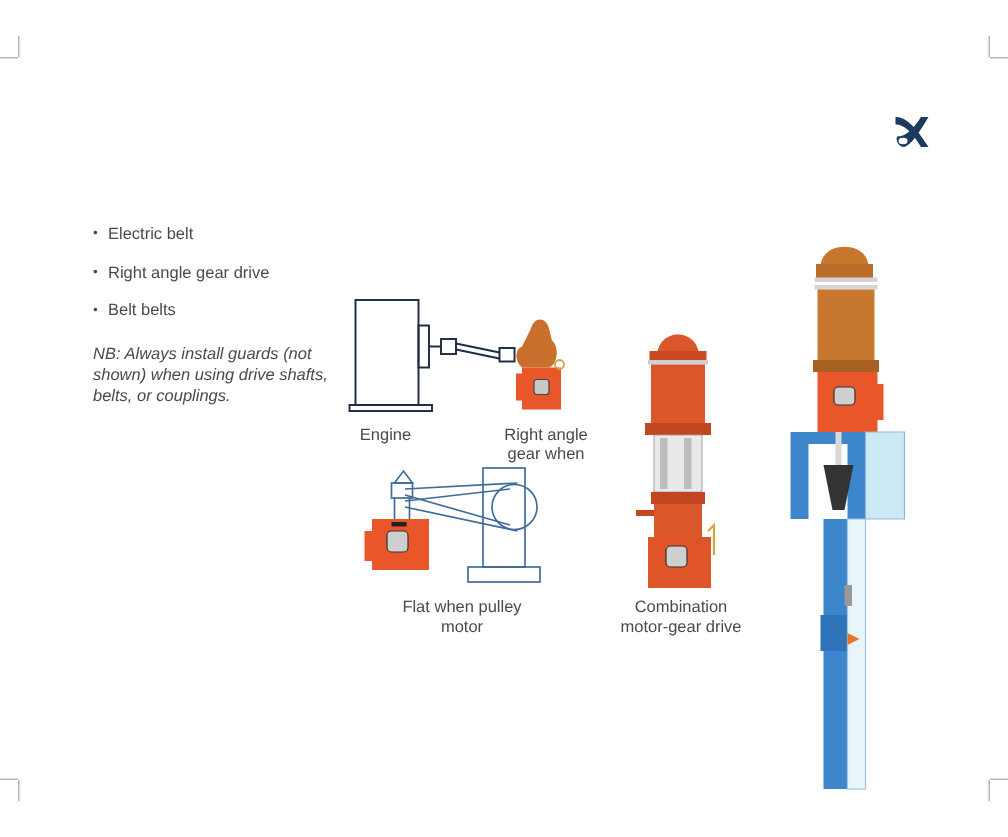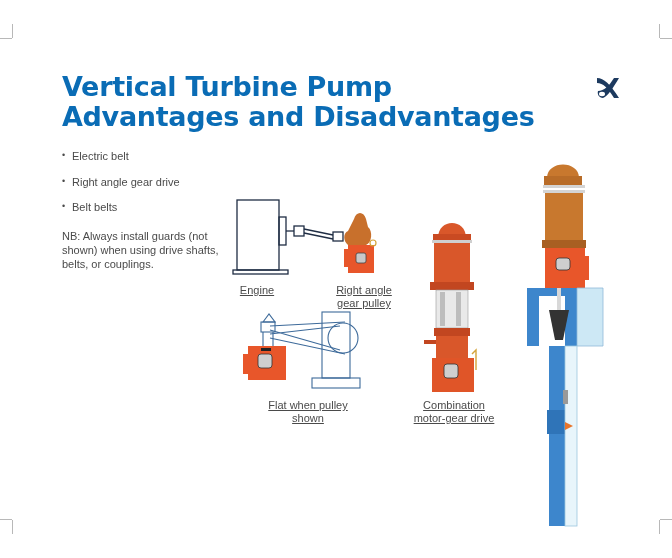--- a/index.html
+++ b/index.html
@@ -3,39 +3,38 @@
 <meta charset="utf-8">
 <style>
   html, body { margin:0; padding:0; background:#ffffff; }
   body { width:672px; height:558px; position:relative; overflow:hidden; font-family:"Liberation Sans", sans-serif; }
   .crop { position:absolute; background:#b8b8b8; }
   .title { position:absolute; left:62px; top:72px; margin:0; color:#0a6cb5; font-family:"DejaVu Sans", sans-serif; font-weight:bold; font-size:27px; line-height:30px; letter-spacing:-0.3px; }
   .logo { position:absolute; left:594px; top:74px; width:28px; height:28px; }
   .bullets { position:absolute; left:62px; top:150px; margin:0; padding:0; list-style:none; color:#4a4a4a; font-size:11px; }
   .bullets li { height:25.5px; display:flex; align-items:flex-start; }
   .bullets .dot { width:10px; font-size:9px; margin-right:0px; }
-  .note { position:absolute; left:62px; top:229px; width:160px; color:#4a4a4a; font-size:11px; line-height:14px; }
-  .cap { position:absolute; color:#4a4a4a; font-size:11px; line-height:13px; text-align:center;text-decoration:underline; }
+  .note { position:absolute; left:62px; top:229px; width:160px; color:#4a4a4a; font-size:11px; line-height:14px;font-style:italic; }
+  .cap { position:absolute; color:#4a4a4a; font-size:11px; line-height:13px; text-align:center; }
   svg { position:absolute; }
 </style>
 </head>
 <body>
 
 <div class="crop" style="left:0;top:38px;width:12px;height:1px;"></div>
 <div class="crop" style="left:12px;top:24px;width:1px;height:14px;"></div>
 <div class="crop" style="left:660px;top:38px;width:12px;height:1px;"></div>
 <div class="crop" style="left:659px;top:24px;width:1px;height:14px;"></div>
 <div class="crop" style="left:0;top:519px;width:12px;height:1px;"></div>
 <div class="crop" style="left:12px;top:520px;width:1px;height:14px;"></div>
 <div class="crop" style="left:660px;top:519px;width:12px;height:1px;"></div>
 <div class="crop" style="left:659px;top:520px;width:1px;height:14px;"></div>
 
 <h1 class="title">
-  <span>Vertical Turbine Pump</span><br>
-  <span>Advantages and Disadvantages</span>
+  <br>
 </h1>
 
 <svg class="logo" viewBox="0 0 28 28">
   <path d="M3 4 C10 4 16 10 25 24 L20 24 C14 14 9 9 3 9 Z" fill="#1d3a5f"></path>
   <path d="M25 4 L20 4 C15 12 10 17 4 17 C3 20 5 24 9 24 C14 22 19 14 25 4 Z" fill="#1d3a5f"></path>
   <ellipse cx="8" cy="20" rx="3" ry="2.2" fill="#ffffff"></ellipse>
 </svg>
 
 <ul class="bullets">
   <li>
@@ -69,21 +68,21 @@
     <path d="M124 24 C126 16 134 16 136 24 L138 32 C143 36 142 48 136 50 L118 50 C113 46 113 38 118 36 Z" fill="#c8702c"></path>
     <rect x="118" y="50" width="26" height="28" fill="#e8562a"></rect>
     <rect x="114" y="54" width="5" height="18" fill="#e8562a"></rect>
     <rect x="126" y="58" width="10" height="10" rx="2" fill="#c8c8c8" stroke="#444" stroke-width="0.8"></rect>
     <circle cx="143" cy="48" r="3" fill="none" stroke="#d4a43a" stroke-width="1.2"></circle>
   </g>
 </svg>
 <div class="cap" style="left:232px;top:284px;width:50px;">Engine</div>
 <div class="cap" style="left:326px;top:284px;width:76px;">
   <span>Right angle</span><br>
-  <span>gear pulley</span>
+  <span>gear when</span>
 </div>
 
 <svg style="left:240px;top:310px;" width="140" height="90" viewBox="0 0 140 90">
   <g fill="none" stroke="#3d6a9a" stroke-width="1.1">
     <path d="M23 12 L29 4 L35 12 Z"></path>
     <rect x="21" y="12" width="14" height="10"></rect>
     <path d="M23 22 L23 38 M33 22 L33 38"></path>
     <path d="M30 16 L105 12 M30 28 L105 44"></path>
     <path d="M30 20 L100 40 M30 24 L100 16"></path>
     <rect x="82" y="2" width="28" height="66"></rect>
@@ -92,21 +91,21 @@
   </g>
   <g>
     <rect x="8" y="36" width="38" height="34" fill="#e8562a"></rect>
     <rect x="3" y="44" width="6" height="20" fill="#e8562a"></rect>
     <rect x="18" y="44" width="14" height="14" rx="3" fill="#cfcfcf" stroke="#333" stroke-width="0.8"></rect>
     <rect x="21" y="38" width="10" height="3" fill="#222"></rect>
   </g>
 </svg>
 <div class="cap" style="left:258px;top:399px;width:100px;">
   <span>Flat when pulley</span><br>
-  <span>shown</span>
+  <span>motor</span>
 </div>
 
 <svg style="left:420px;top:210px;" width="70" height="190" viewBox="0 0 70 190">
   <path d="M18 28 C18 8 46 8 46 28 Z" fill="#d9572a"></path>
   <rect x="13" y="24" width="38" height="8" fill="#c94a22"></rect>
   <rect x="12" y="30" width="40" height="3" fill="#cfcfcf"></rect>
   <rect x="14" y="33" width="36" height="40" fill="#d9572a"></rect>
   <rect x="10" y="72" width="44" height="8" fill="#c24620"></rect>
   <rect x="16" y="80" width="32" height="38" fill="#e9e9e9" stroke="#999" stroke-width="0.6"></rect>
   <rect x="20" y="82" width="5" height="34" fill="#bdbdbd"></rect>

